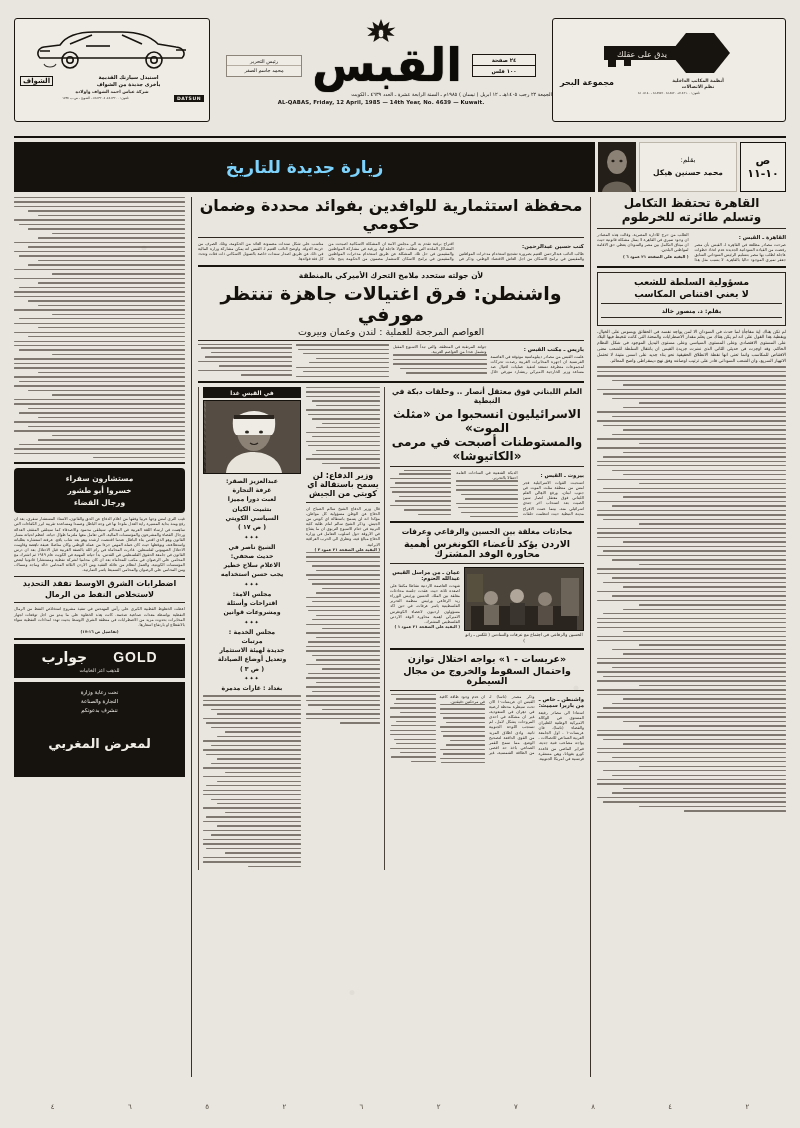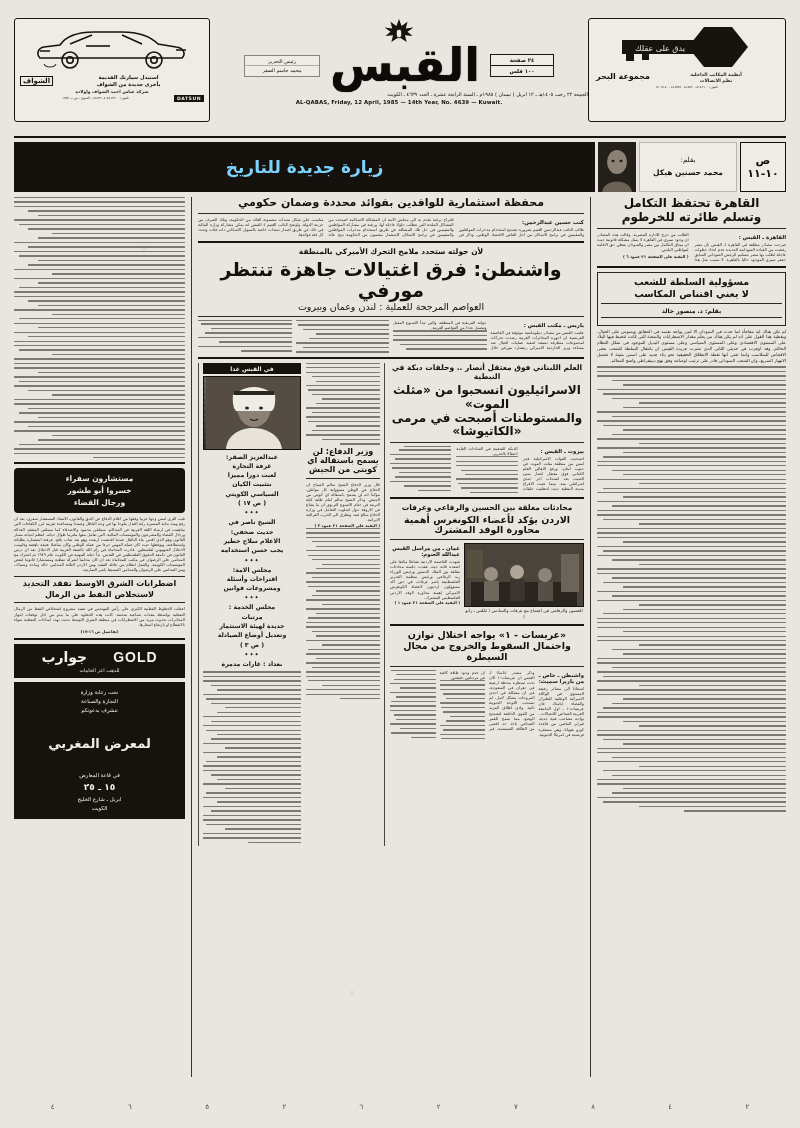--- a/index.html
+++ b/index.html
@@ -47,21 +47,21 @@
   
   .masthead{
     position:relative;height:118px;border-bottom:2px solid #15110c;
     display:flex;align-items:flex-start;justify-content:space-between;
   }
   .ad-box{
     border:1.4px solid #1b1610;border-radius:3px;
     box-sizing:border-box;background:#efece6;position:relative;
   }
   .ad-left{width:196px;height:104px;padding:4px 5px;}
-  .ad-right{width:198px;height:104px;padding:4px 5px;}
+  .ad-right{width:234px;height:104px;padding:10px 5px;}
   .ad-cap{font-size:5.2px;font-weight:bold;text-align:center;line-height:1.35;color:#17130e;}
   .ad-sub{font-size:3.6px;text-align:center;color:#2e2822;line-height:1.3;}
   .car{display:block;margin:1px auto 2px auto;}
   .keyart{display:block;margin:0 auto;}
   .nameplate{flex:1;display:flex;flex-direction:column;align-items:center;position:relative;}
   .logo-row{display:flex;align-items:center;justify-content:center;gap:10px;width:100%;}
   .qabas{
     font-family:"DejaVu Sans", sans-serif;
     font-size:46px;font-weight:bold;color:#0d0b08;
     line-height:.95;letter-spacing:-1px;
@@ -93,21 +93,21 @@
   .bn-kicker{flex:1;font-size:17px;font-weight:bold;letter-spacing:-.4px;}
 
   
   .grid{display:flex;gap:0;margin-top:5px;height:880px;}
   .col{box-sizing:border-box;}
   .colL{width:196px;padding-left:6px;border-left:1px solid #3a332b;}
   .colC{flex:1;padding:0 6px;}
   .colR{width:178px;padding-right:6px;border-right:1px solid #3a332b;}
 
   .h-xl{font-size:19px;}
-  .h-lg{font-size:11px;text-align:center;}
+  .h-lg{font-size:16px;text-align:center;}
   .h-md{font-size:12px;}
   .h-sm{font-size:9.5px;}
   .h-xs{font-size:8px;}
   .kick{font-size:7.5px;font-weight:bold;text-align:center;line-height:1.3;}
   .byline{font-size:5.4px;font-weight:bold;color:#1a1511;margin:2px 0 2px 0;}
   .cols2{column-count:2;column-gap:6px;}
   .cols3{column-count:3;column-gap:5px;}
   .cols4{column-count:4;column-gap:4px;}
 
   .photo{
@@ -780,26 +780,20 @@
         <div class="g2">للذهب اعز الخامات</div>
       </div>
 
       <div class="blkbox" style="margin-top:4px;padding:6px 4px;">
         <div style="font-size:5.4px;line-height:1.7;">
           <div>تحت رعاية وزارة</div>
           <div>التجارة والصناعة</div>
           <div>تتشرف بدعوتكم</div>
         </div>
         <div style="font-size:13px;font-weight:bold;margin:20px 0;">لمعرض المغربي</div>
-        <div style="font-size:5.4px;line-height:1.7;">
-          <div>في قاعة المعارض</div>
-          <div style="font-size:9px;font-weight:bold;">١٥ ـ ٢٥</div>
-          <div>ابريل ـ شارع الخليج</div>
-          <div>الكويت</div>
-        </div>
       </div>
     </div>
   </div>
 
   <div class="footer-nums">
     <span>٢</span>
     <span>٤</span>
     <span>٨</span>
     <span>٧</span>
     <span>٢</span>

